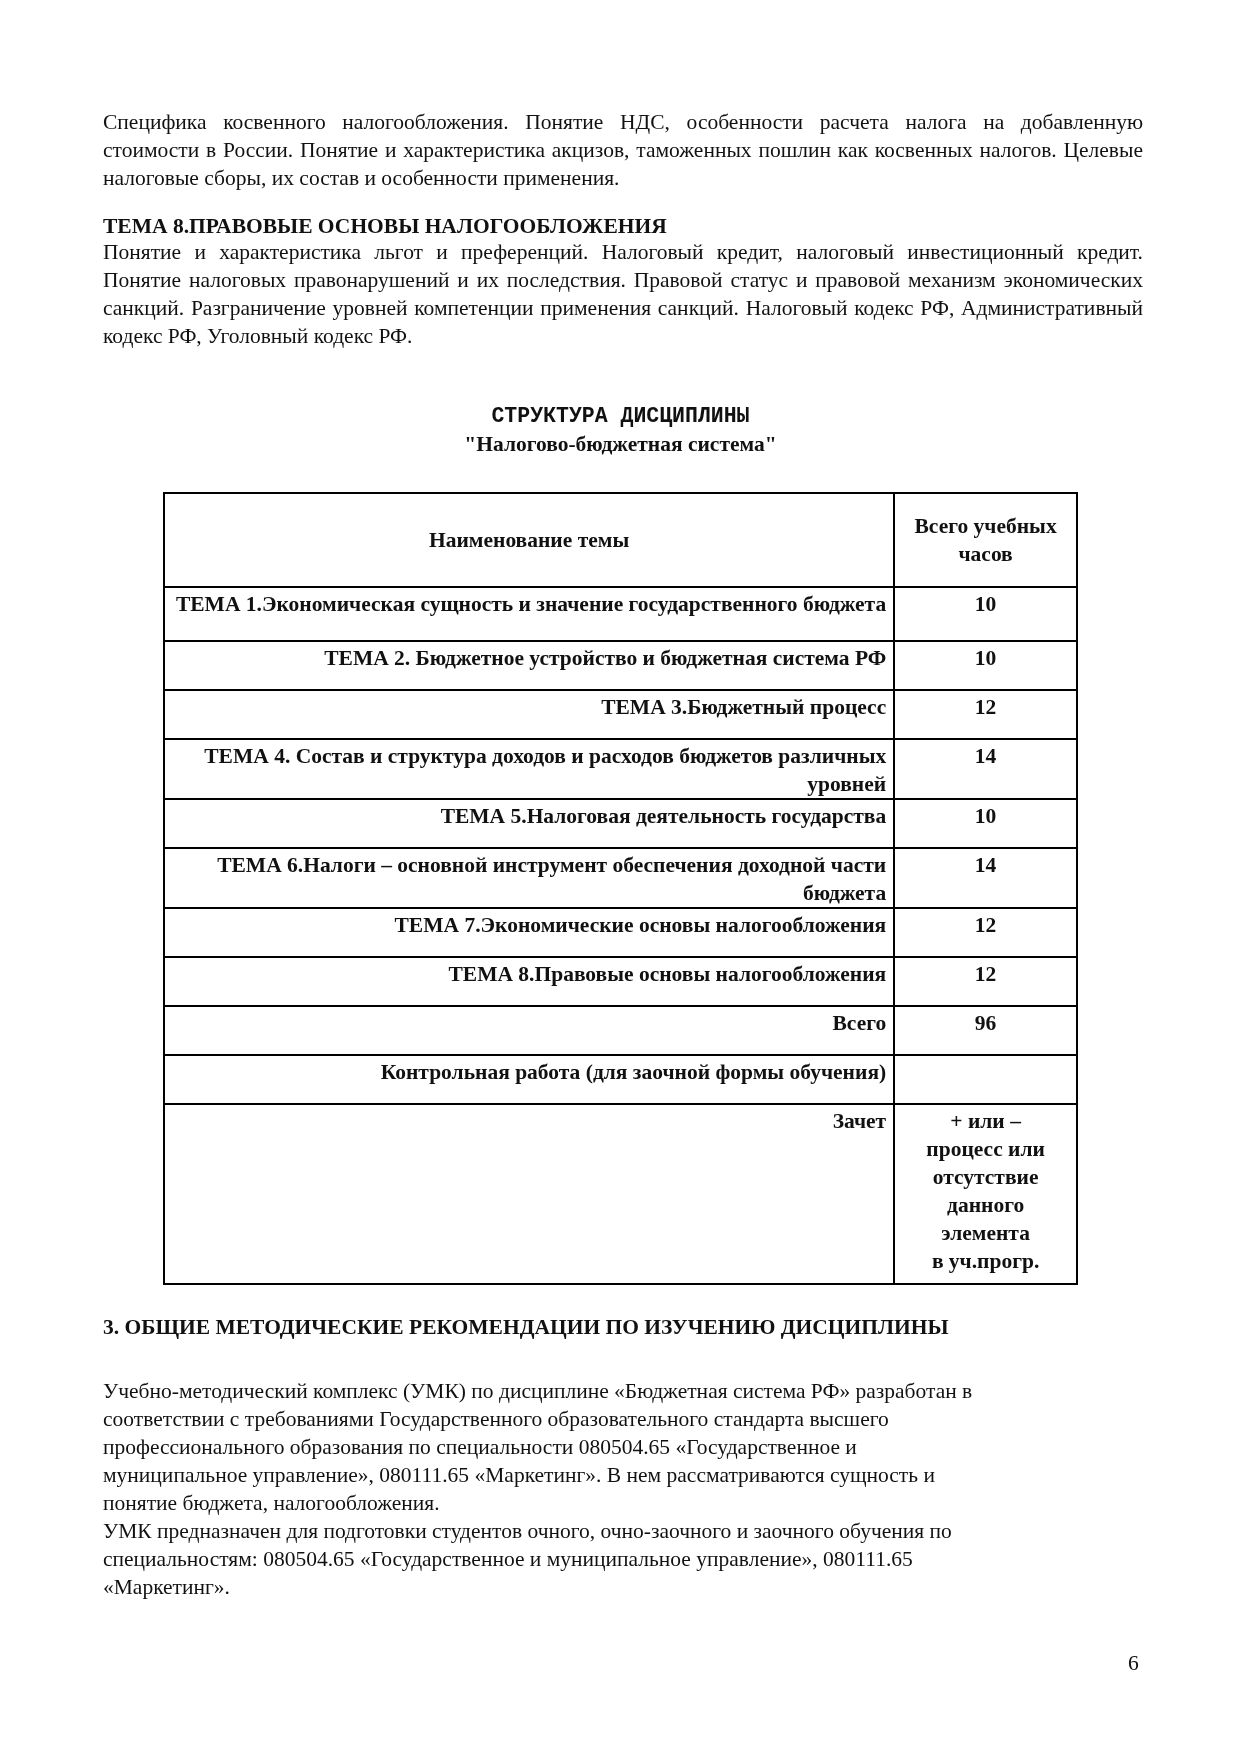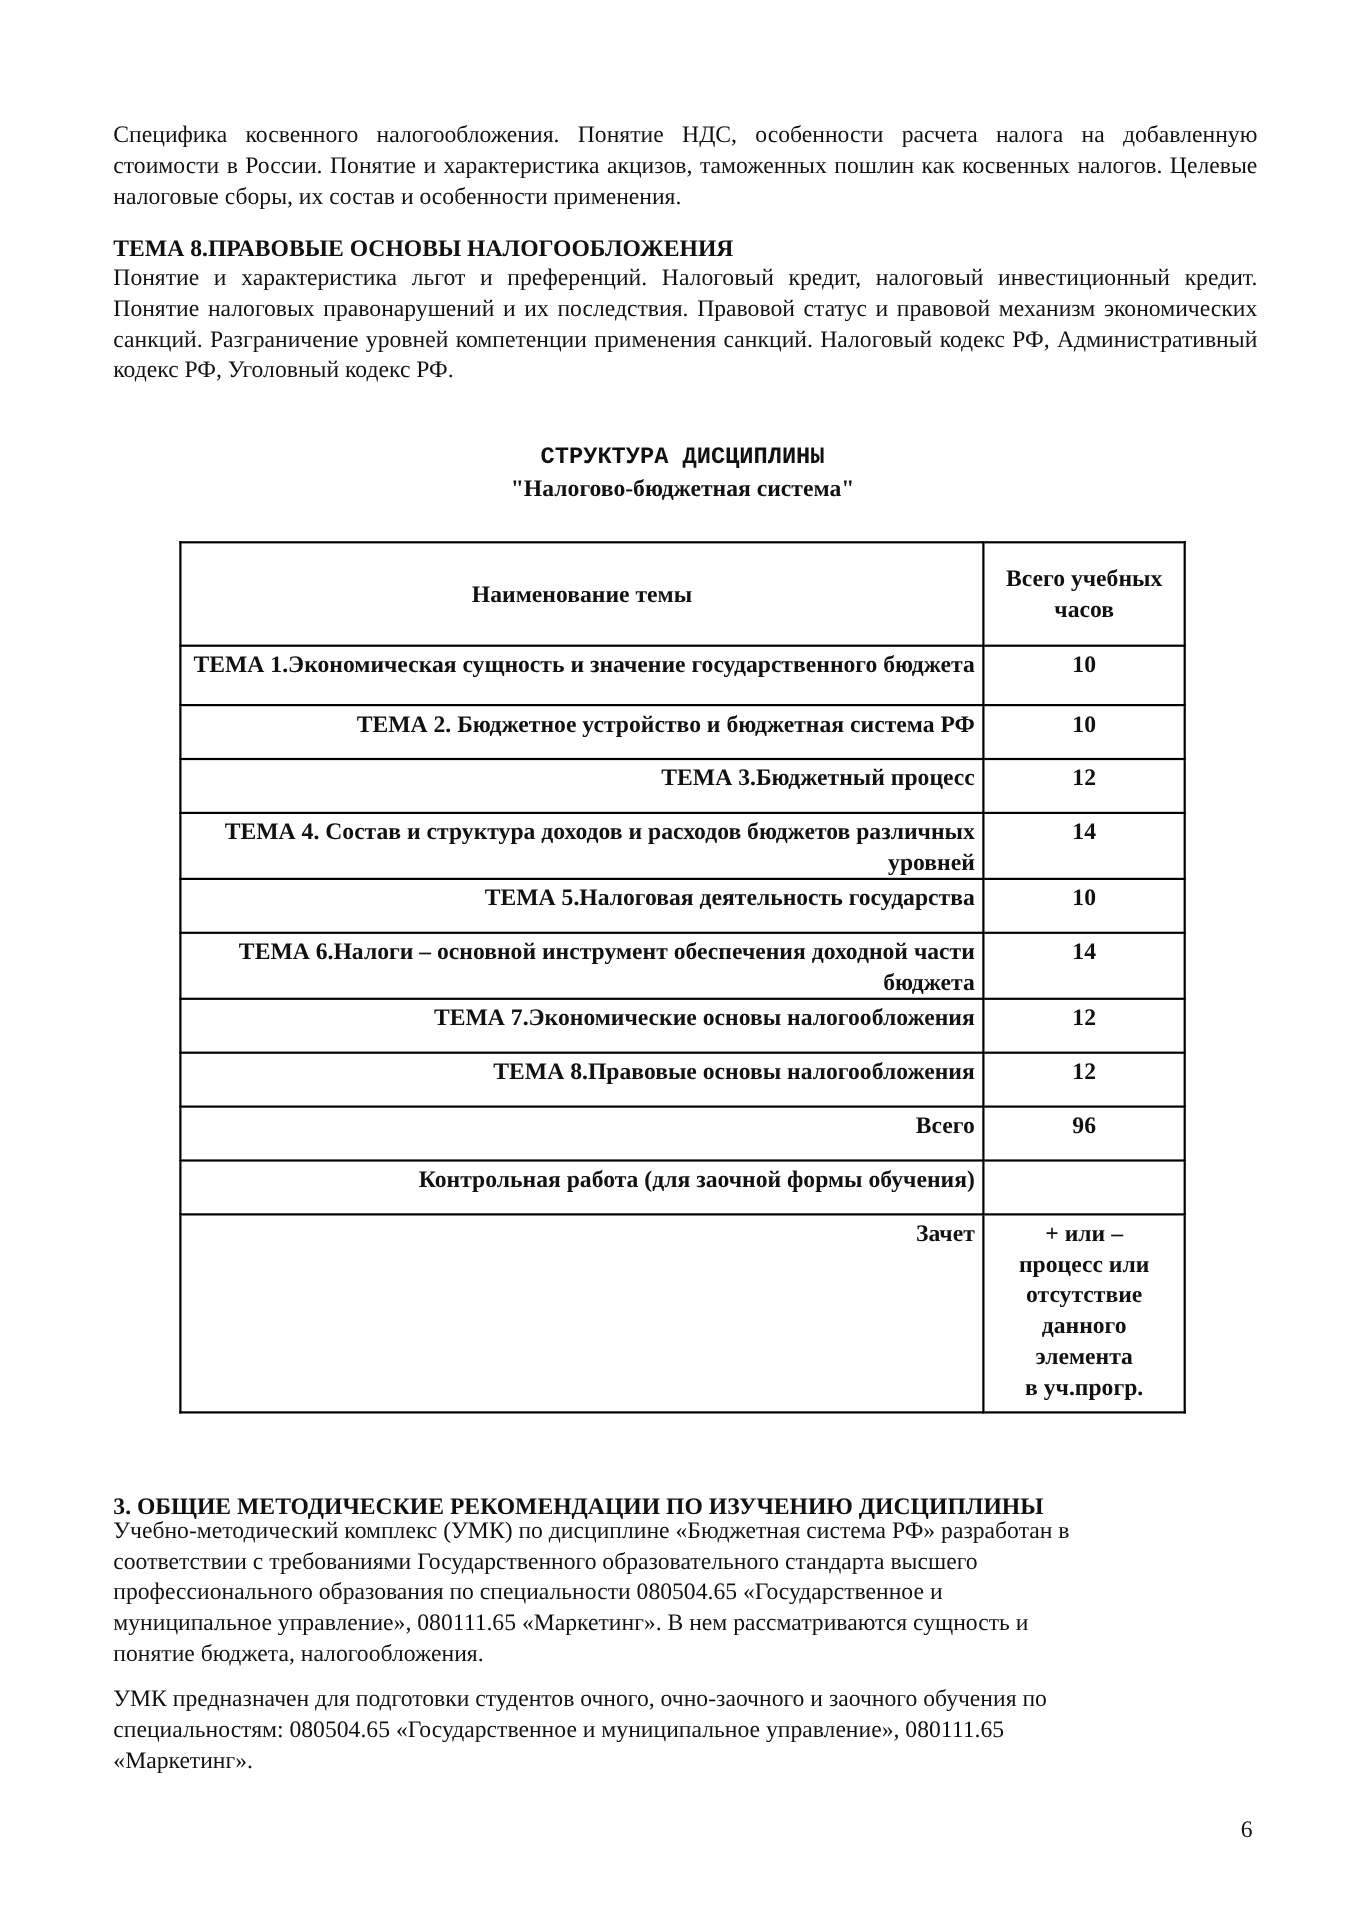--- a/index.html
+++ b/index.html
@@ -167,29 +167,29 @@
           <div>процесс или</div>
           <div>отсутствие</div>
           <div>данного</div>
           <div>элемента</div>
           <div>в уч.прогр.</div>
         </td>
       </tr>
     </tbody>
   </table>
 
-  <h2 class="section-heading" style="top:1297px;margin-top:42px;">3. ОБЩИЕ МЕТОДИЧЕСКИЕ РЕКОМЕНДАЦИИ ПО ИЗУЧЕНИЮ ДИСЦИПЛИНЫ</h2>
+  <h2 class="section-heading" style="top:1297px;">3. ОБЩИЕ МЕТОДИЧЕСКИЕ РЕКОМЕНДАЦИИ ПО ИЗУЧЕНИЮ ДИСЦИПЛИНЫ</h2>
 
   <div class="para" style="top:1361px;">
     <div>Учебно-методический комплекс (УМК) по дисциплине «Бюджетная система РФ» разработан в</div>
     <div>соответствии с требованиями Государственного образовательного стандарта высшего</div>
     <div>профессионального образования по специальности 080504.65 «Государственное и</div>
     <div>муниципальное управление», 080111.65 «Маркетинг». В нем рассматриваются сущность и</div>
     <div>понятие бюджета, налогообложения.</div>
   </div>
-  <div class="para" style="top:1501px;margin-top:13px;">
+  <div class="para" style="top:1501px;">
     <div>УМК предназначен для подготовки студентов очного, очно-заочного и заочного обучения по</div>
     <div>специальностям: 080504.65 «Государственное и муниципальное управление», 080111.65</div>
     <div>«Маркетинг».</div>
   </div>
 
   <div class="page-number">6</div>
 </div>
 
 </body></html>

